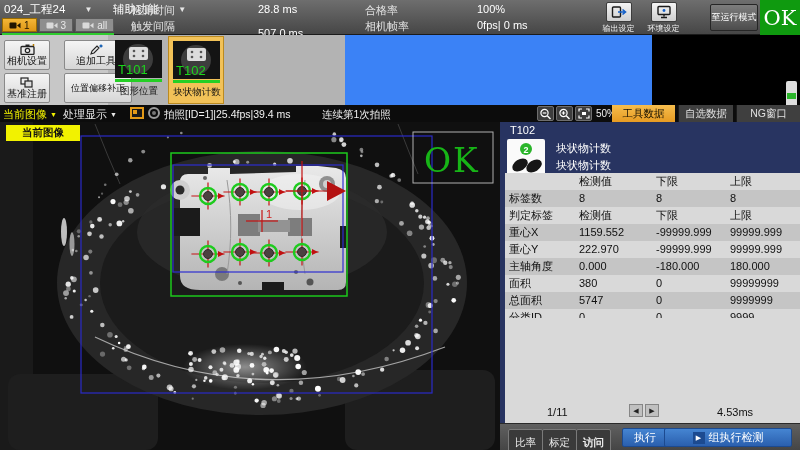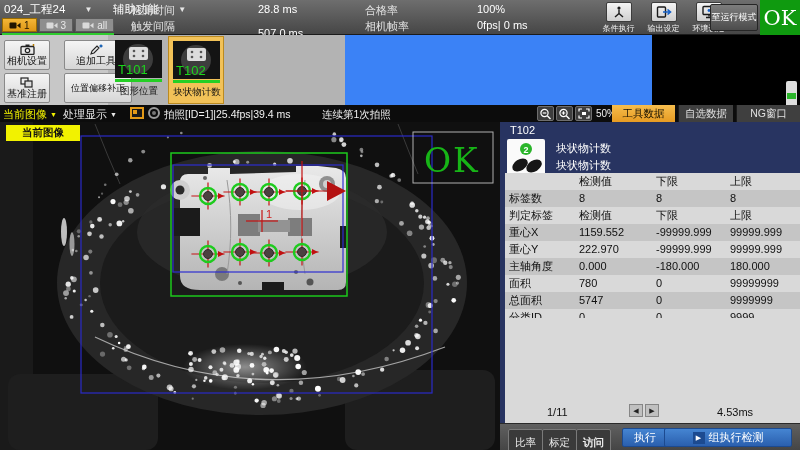--- a/index.html
+++ b/index.html
@@ -144,29 +144,20 @@
     <span class="stat-label" style="left:131px; top:3px;">检测时间</span>
     <span class="stat-label" style="left:131px; top:19px;">触发间隔</span>
     <span class="stat-value" style="left:258px; top:3px;">28.8 ms</span>
     <span class="stat-value" style="left:258px; top:27px;">507.0 ms</span>
     <span class="stat-label" style="left:365px; top:3px;">合格率</span>
     <span class="stat-label" style="left:365px; top:19px;">相机帧率</span>
     <span class="stat-value" style="left:477px; top:3px;">100%</span>
     <span class="stat-value" style="left:477px; top:19px;">0fps| 0 ms</span>
 
     <div class="hdr-tools">
-      <div class="hdr-tool">
-        <div class="ibox">
-            <svg width="16" height="14" viewBox="0 0 16 14">
-              <circle cx="8" cy="3" r="1.6" fill="#1a1a1a"></circle>
-              <path d="M8 4.5 v4 M8 8.5 L4 12 M8 8.5 L12 12" stroke="#1a1a1a" stroke-width="1.4" fill="none"></path>
-            </svg>
-          </div>
-        <div class="ilabel">条件执行</div>
-      </div>
       <div class="hdr-tool">
         <div class="ibox">
             <svg width="16" height="14" viewBox="0 0 16 14">
               <rect x="1.5" y="2" width="8" height="10" rx="1" fill="none" stroke="#1a1a1a" stroke-width="1.4"></rect>
               <path d="M7 7 h7 M11.5 4.5 L14.5 7 L11.5 9.5" stroke="#1560c8" stroke-width="1.6" fill="none"></path>
             </svg>
           </div>
         <div class="ilabel">输出设定</div>
       </div>
       <div class="hdr-tool">
@@ -686,21 +677,21 @@
           <div>99999.999</div>
       </div>
       <div class="vrow">
         <div>主轴角度</div>
           <div>0.000</div>
           <div>-180.000</div>
           <div>180.000</div>
       </div>
       <div class="vrow">
         <div>面积</div>
-          <div>780</div>
+          <div>380</div>
           <div>0</div>
           <div>99999999</div>
       </div>
       <div class="vrow">
         <div>总面积</div>
           <div>5747</div>
           <div>0</div>
           <div>9999999</div>
       </div>
       <div class="vrow">

